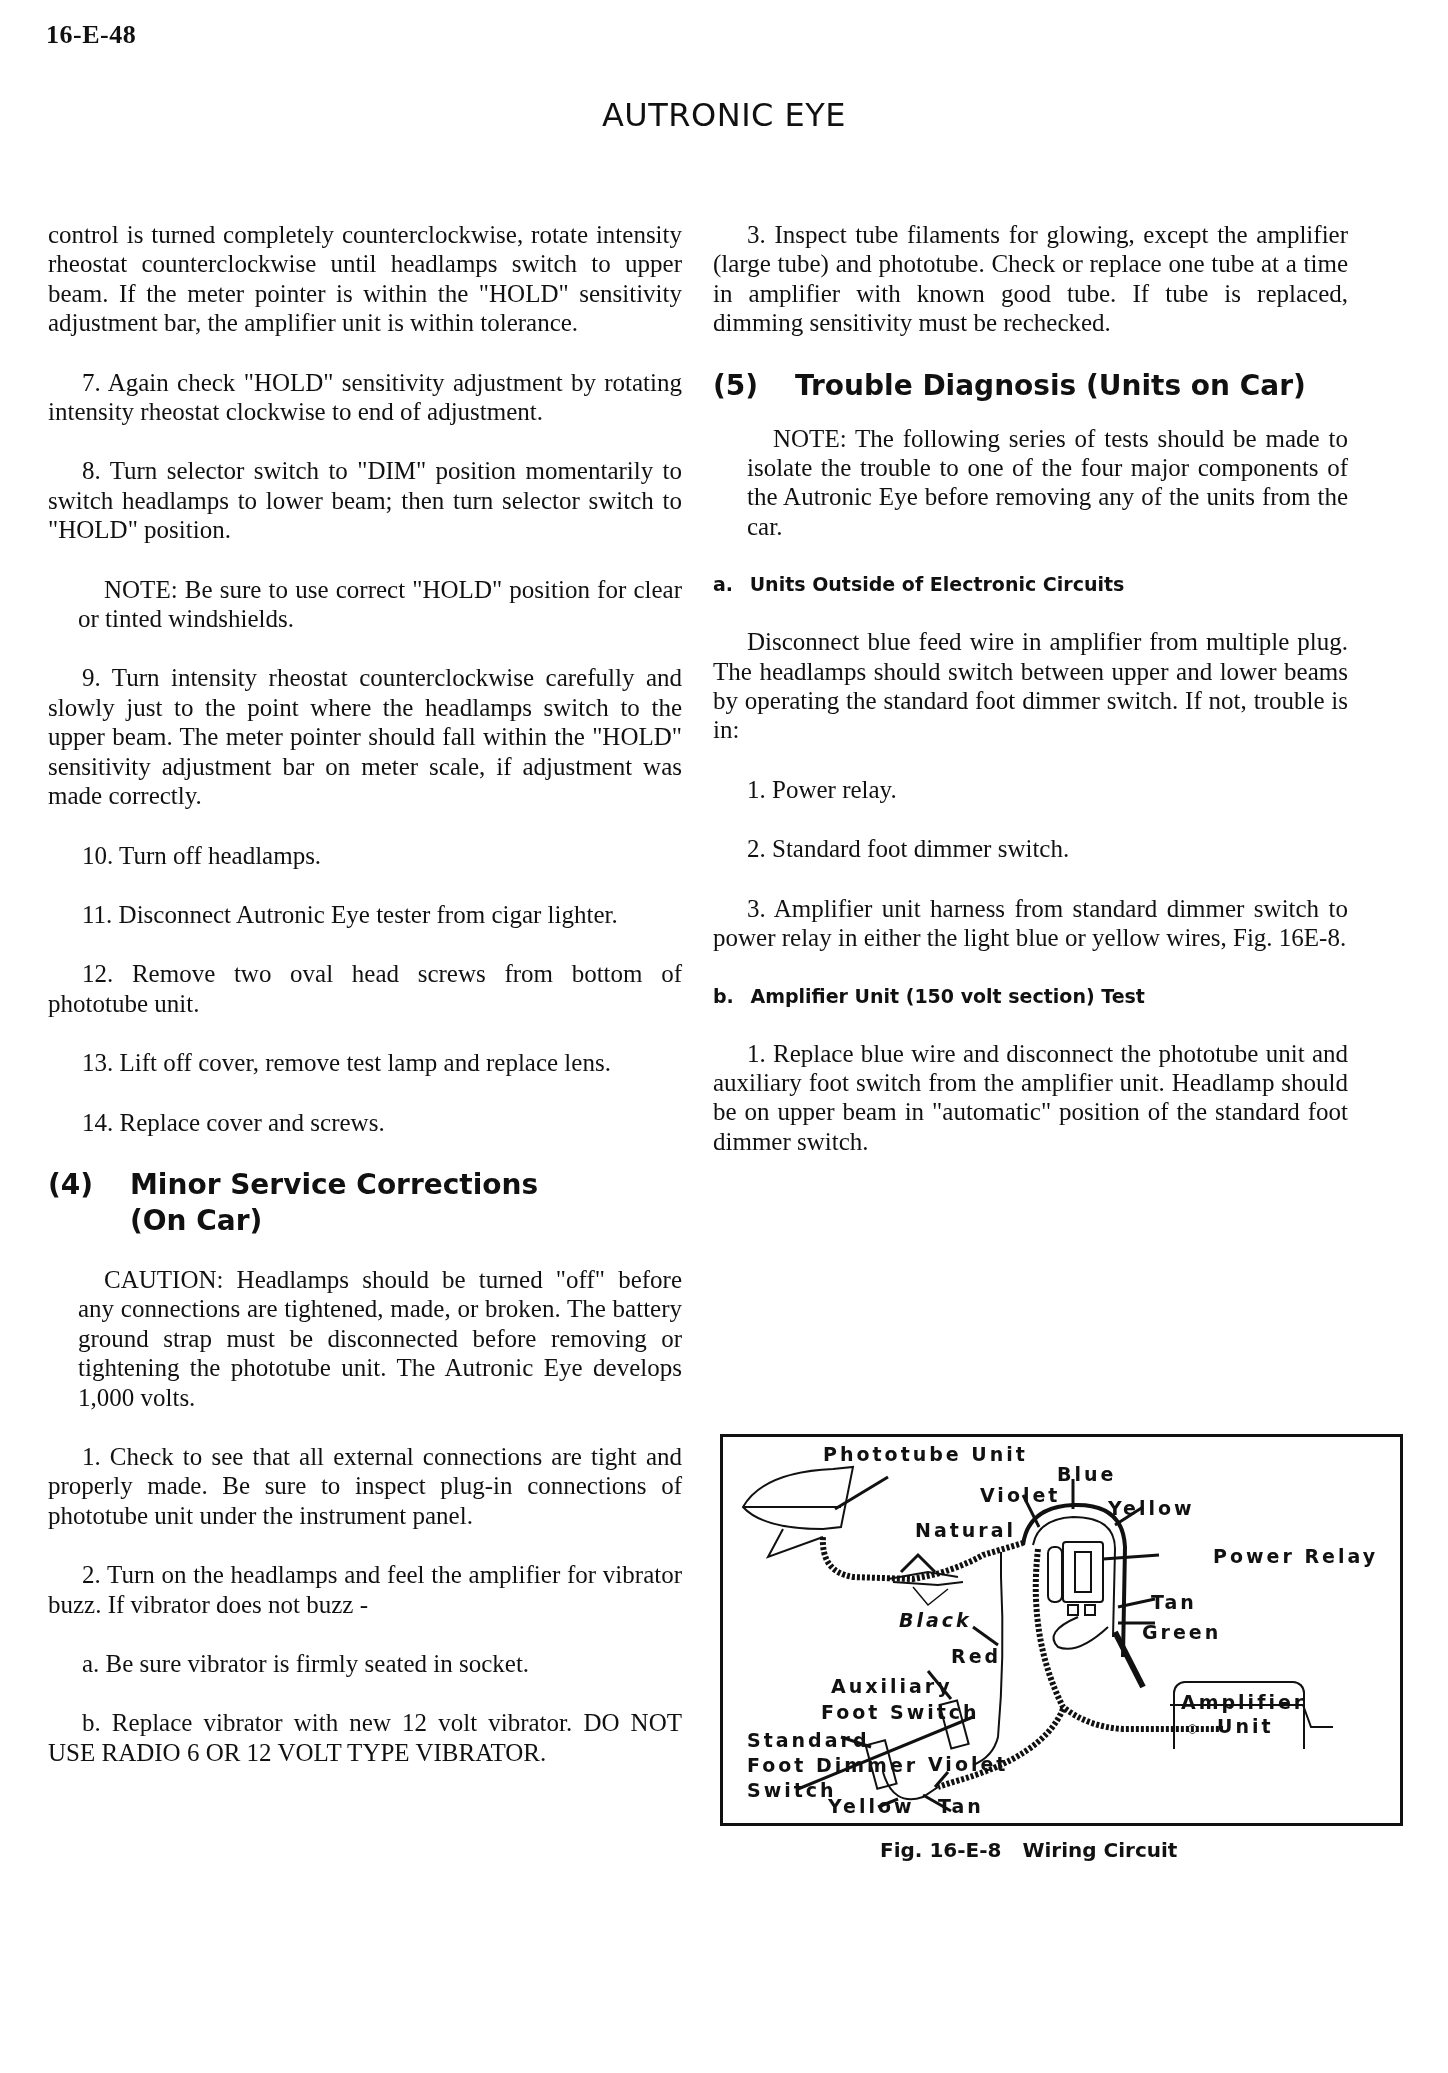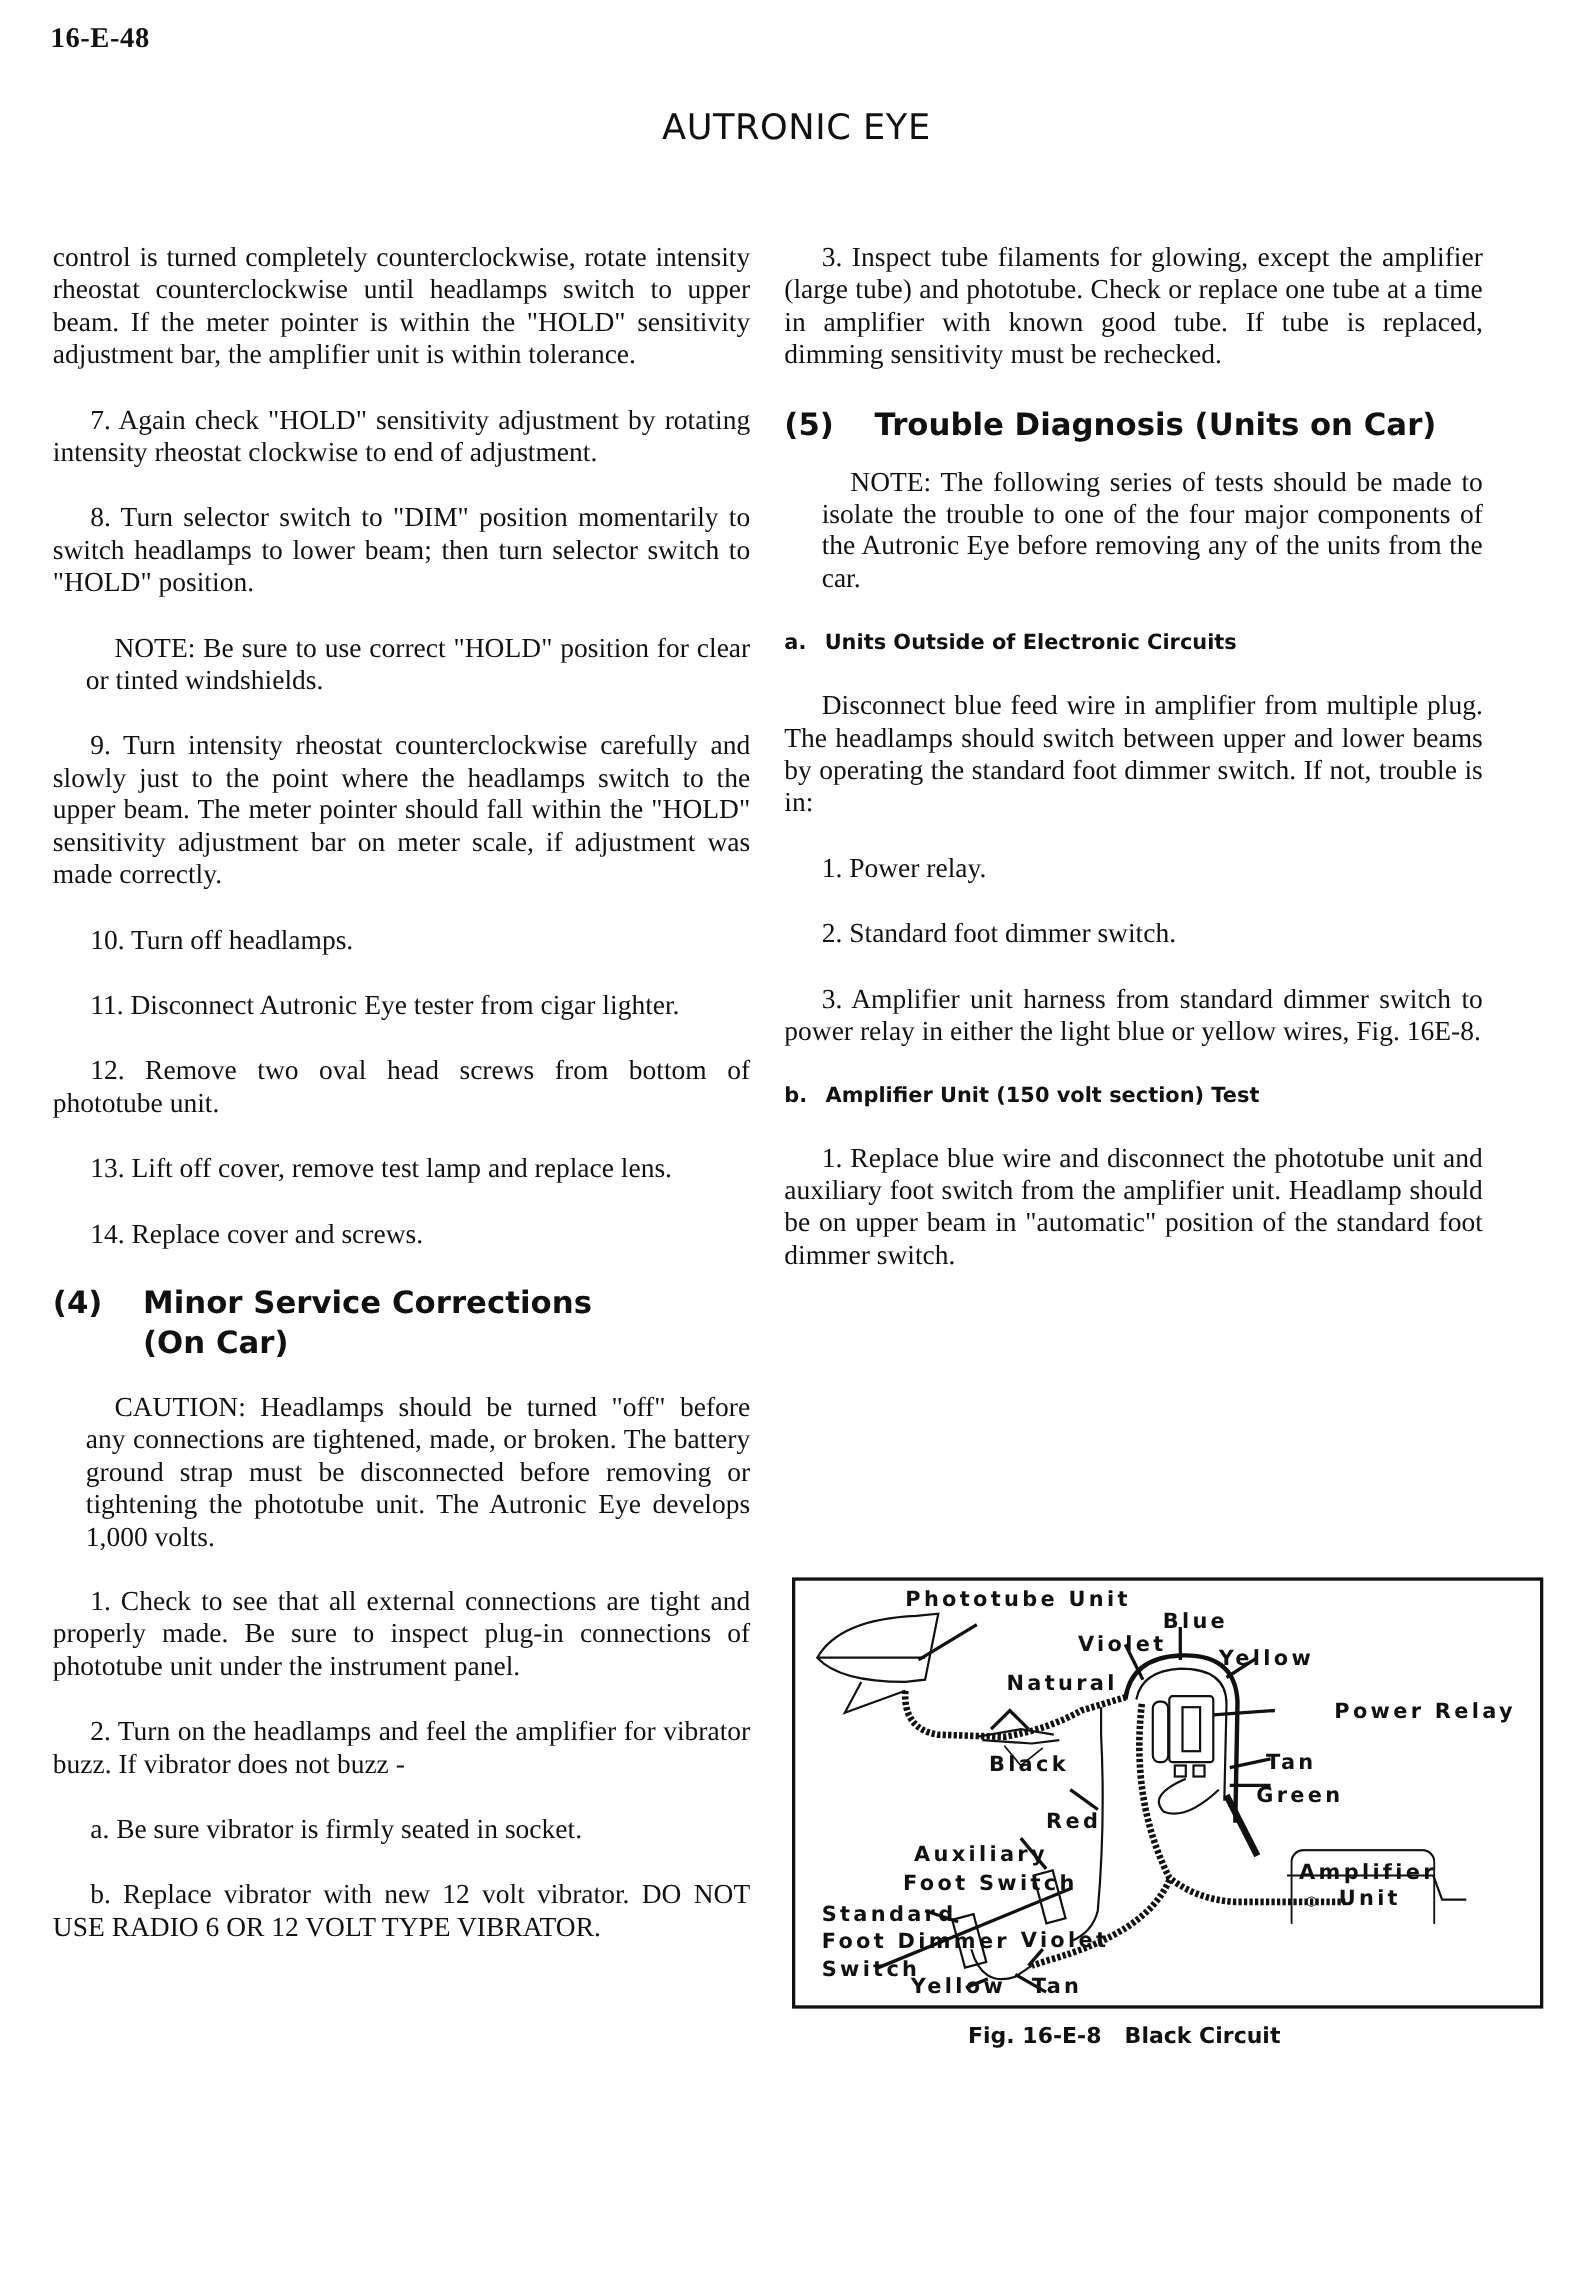--- a/index.html
+++ b/index.html
@@ -142,21 +142,21 @@
       <path d="M228 374 L200 358" stroke-width="3"></path>
     </g>
   </svg>
 
   <span class="fig-label" style="left:100px; top:6px;">Phototube Unit</span>
   <span class="fig-label" style="left:334px; top:26px;">Blue</span>
   <span class="fig-label" style="left:257px; top:47px;">Violet</span>
   <span class="fig-label" style="left:385px; top:60px;">Yellow</span>
   <span class="fig-label" style="left:160px; top:82px;margin-left:32px;">Natural</span>
   <span class="fig-label" style="left:446px; top:108px;margin-left:44px;">Power Relay</span>
-  <span class="fig-label" style="left:176px; top:156px;">Black</span>
+  <span class="fig-label" style="left:176px; top:172px;font-style:italic;">Black</span>
   <span class="fig-label" style="left:428px; top:154px;">Tan</span>
   <span class="fig-label" style="left:419px; top:184px;">Green</span>
   <span class="fig-label" style="left:228px; top:208px;">Red</span>
   <span class="fig-label" style="left:108px; top:238px;">Auxiliary</span>
   <span class="fig-label" style="left:98px; top:264px;">Foot Switch</span>
   <span class="fig-label" style="left:24px; top:292px;">Standard</span>
   <span class="fig-label" style="left:24px; top:317px;">Foot Dimmer</span>
   <span class="fig-label" style="left:24px; top:342px;">Switch</span>
   <span class="fig-label" style="left:205px; top:316px;">Violet</span>
   <span class="fig-label" style="left:105px; top:358px;">Yellow</span>
@@ -164,14 +164,14 @@
 
   <div class="amp-box">
     <span class="fig-label" style="left:6px; top:8px;">Amplifier</span>
     <span class="fig-label" style="left:12px; top:34px; font-size:12px;">○</span>
     <span class="fig-label" style="left:42px; top:32px;">Unit</span>
   </div>
 </div>
 
 <div class="fig-caption">
   <span class="cap-num">Fig. 16-E-8</span>
-  <span>Black Circuit</span>
+  <span>Wiring Circuit</span>
 </div>
 
 </body></html>

